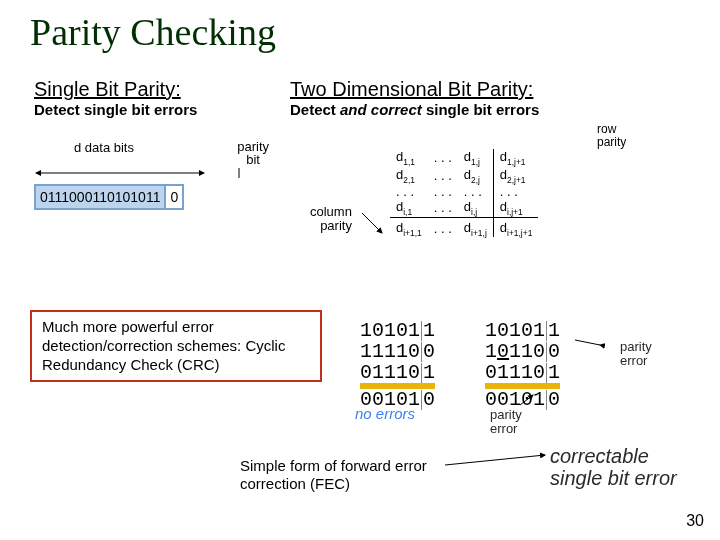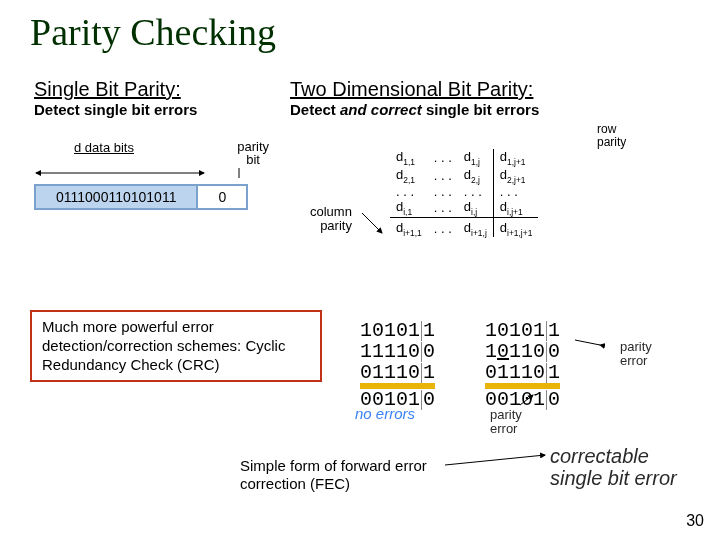--- a/index.html
+++ b/index.html
@@ -47,21 +47,21 @@
   .sbp-diagram {
     position: absolute;
     left: 34px;
     top: 140px;
     width: 230px;
   }
   .sbp-labels { font-size: 13px; }
   .sbp-boxes { display: flex; }
   .sbp-boxes .cell {
     border: 2px solid #7aa2cc;
-    padding: 2px 20px;
+    padding: 2px 4px;
     font-size: 14px;
     line-height: 18px;
   }
   .sbp-boxes .cell:first-child { background: #bcd4ee; }
   .sbp-boxes .cell + .cell { border-left: none; }
   
   .callout {
     position: absolute;
     left: 30px;
     top: 310px;
@@ -141,21 +141,21 @@
 
 <div class="right-col">
   <div class="section-heading">Two Dimensional Bit Parity:</div>
   <div class="section-sub">
     <span>Detect </span><span class="italic">and correct</span><span> single bit errors</span>
   </div>
 </div>
 
 <div class="sbp-diagram">
   <div class="sbp-labels" style="display:flex; justify-content:space-between;">
-    <span style="position:relative; left:40px;text-decoration:underline;">d data bits</span>
+    <span style="position:relative; left:40px;">d data bits</span>
     <span style="white-space:pre; text-align:center; line-height:1.0; position:relative; right:-5px;">parity
 bit</span>
   </div>
   <svg width="230" height="14">
     <defs>
       <marker id="ah" markerWidth="6" markerHeight="6" refX="5" refY="3" orient="auto">
         <path d="M0,0 L6,3 L0,6 Z" fill="#000"></path>
       </marker>
       <marker id="ahL" markerWidth="6" markerHeight="6" refX="1" refY="3" orient="auto">
         <path d="M6,0 L0,3 L6,6 Z" fill="#000"></path>

